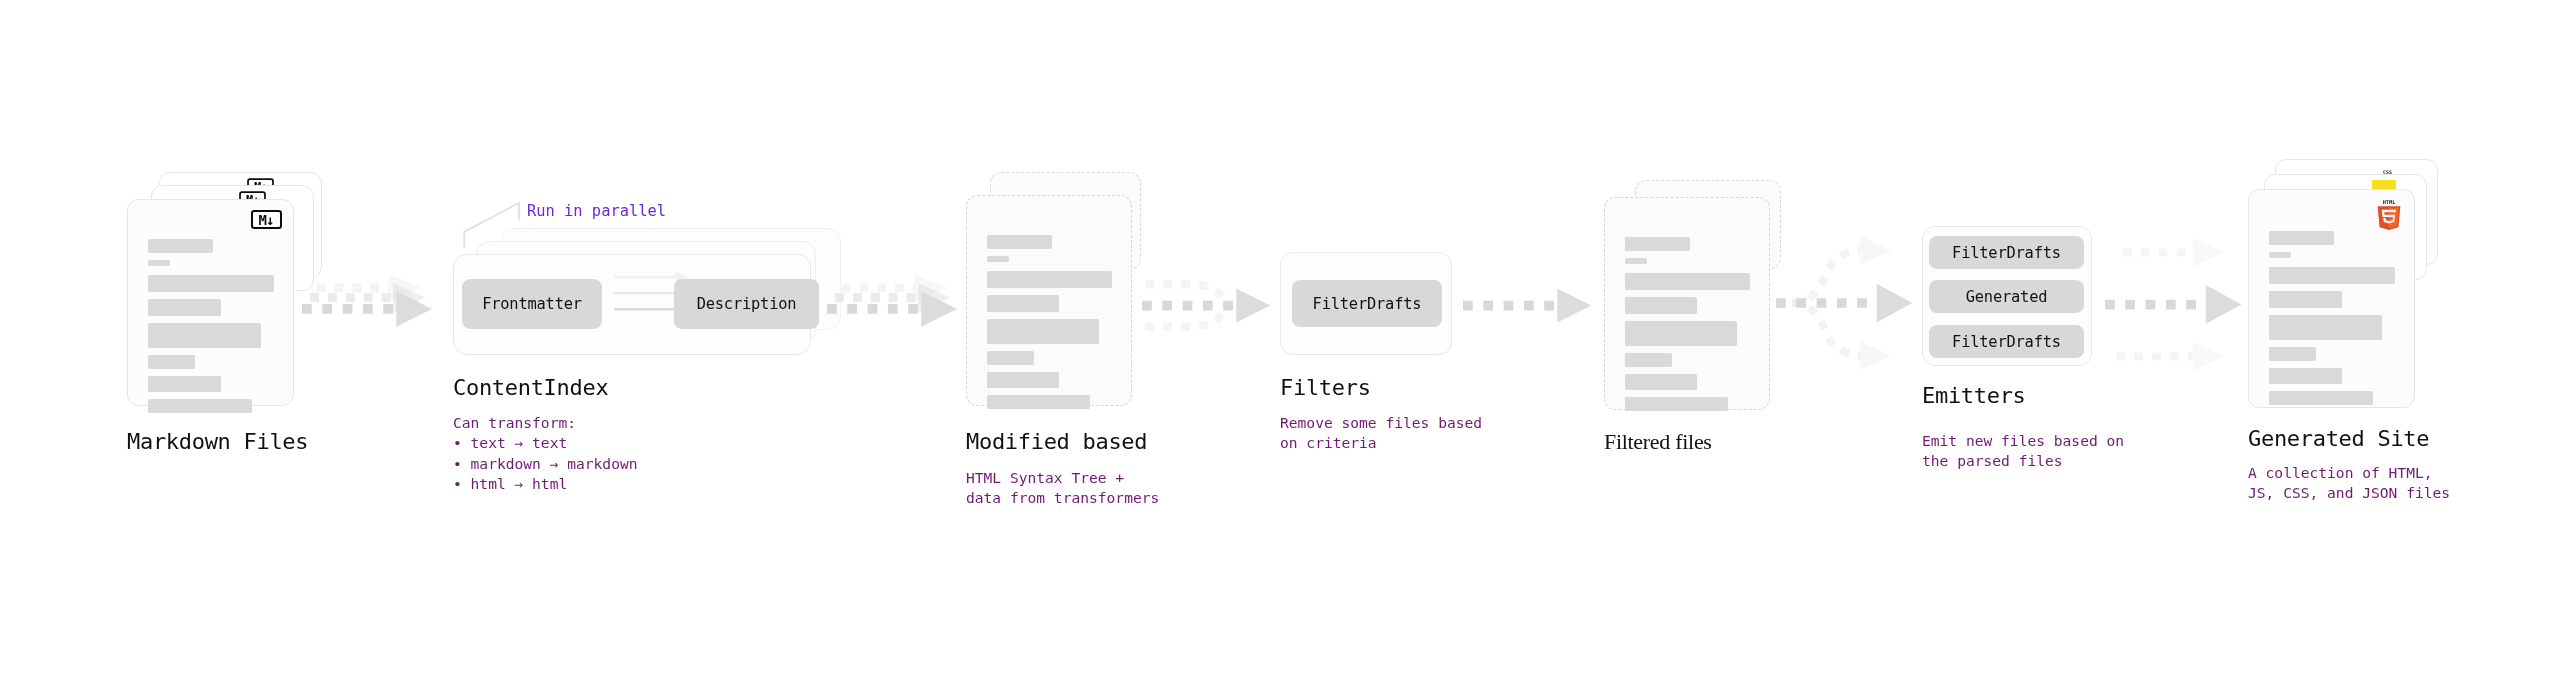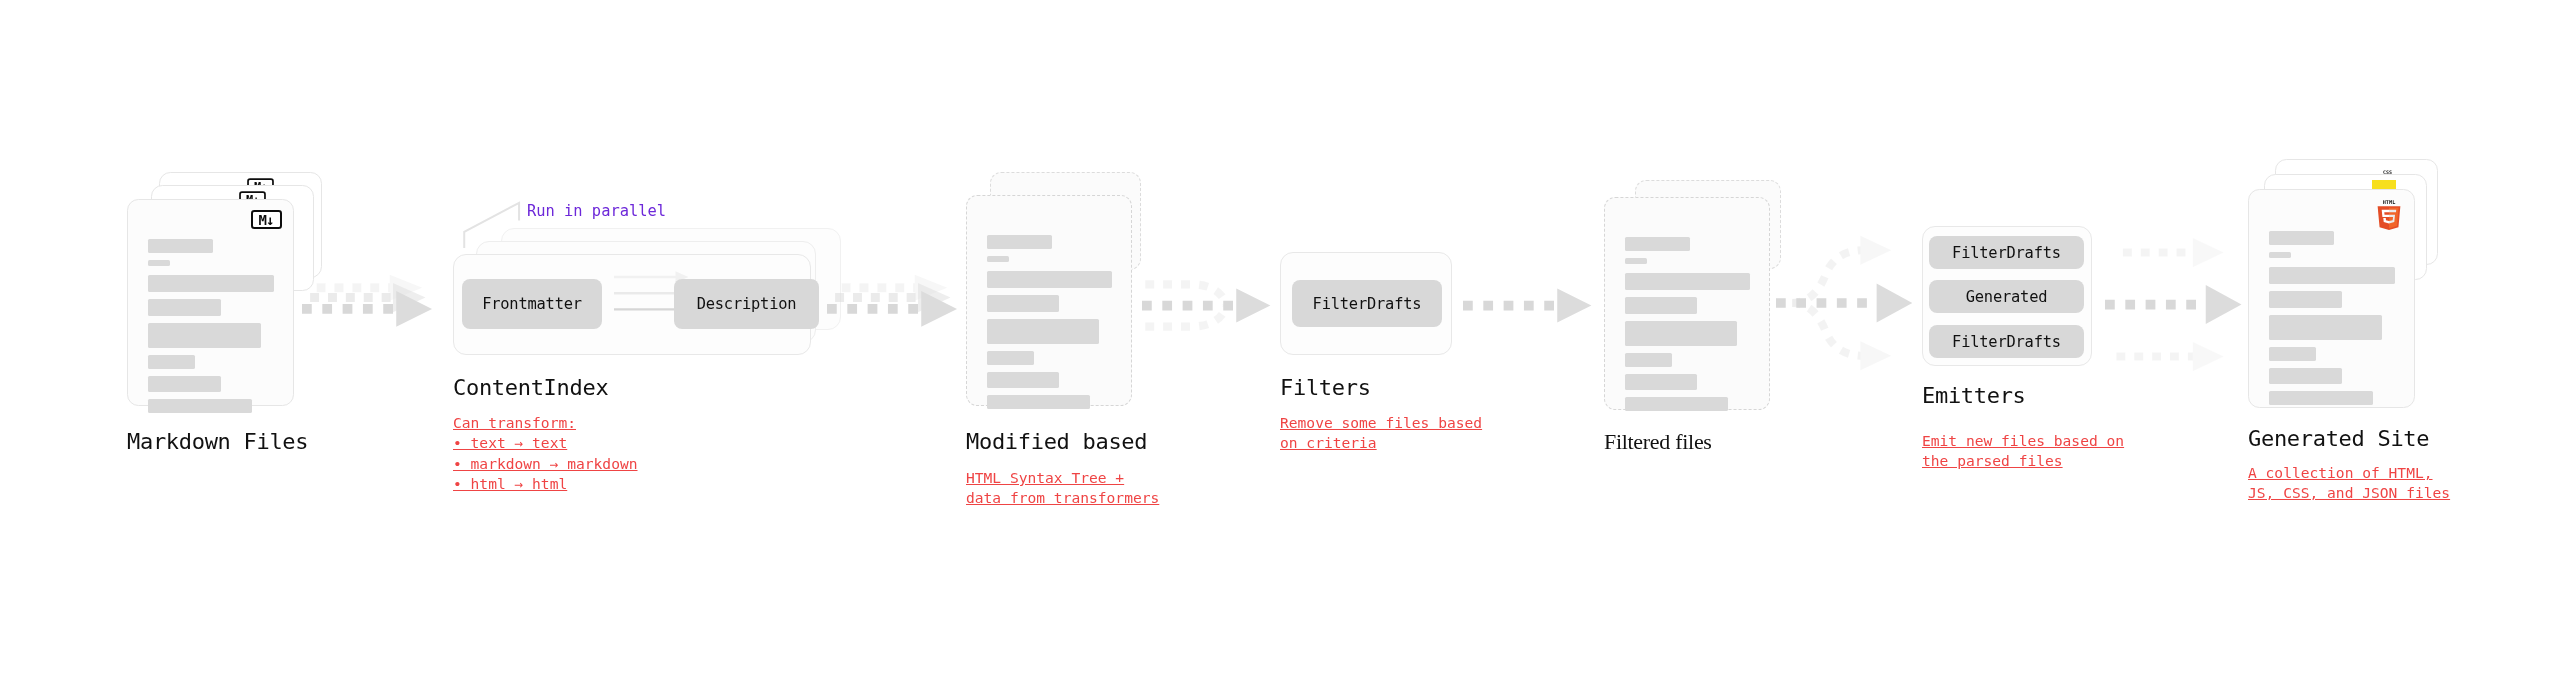--- a/index.html
+++ b/index.html
@@ -46,23 +46,22 @@
     font-size: 22px;
     font-weight: 400;
     color: #111111;
     letter-spacing: -0.3px;
     white-space: nowrap;
   }
   .label-sub {
     position: absolute;
     font-size: 14.6px;
     line-height: 20.3px;
-    color: #ef4444;
+    color: #701a75;
     white-space: pre-line;
-    text-decoration: underline;
   }
 
   
   .block {
     position: absolute;
     background: #fdfdfd;
     border: 1.6px solid #e8e8e8;
     border-radius: 13px;
   }
   .chip {

